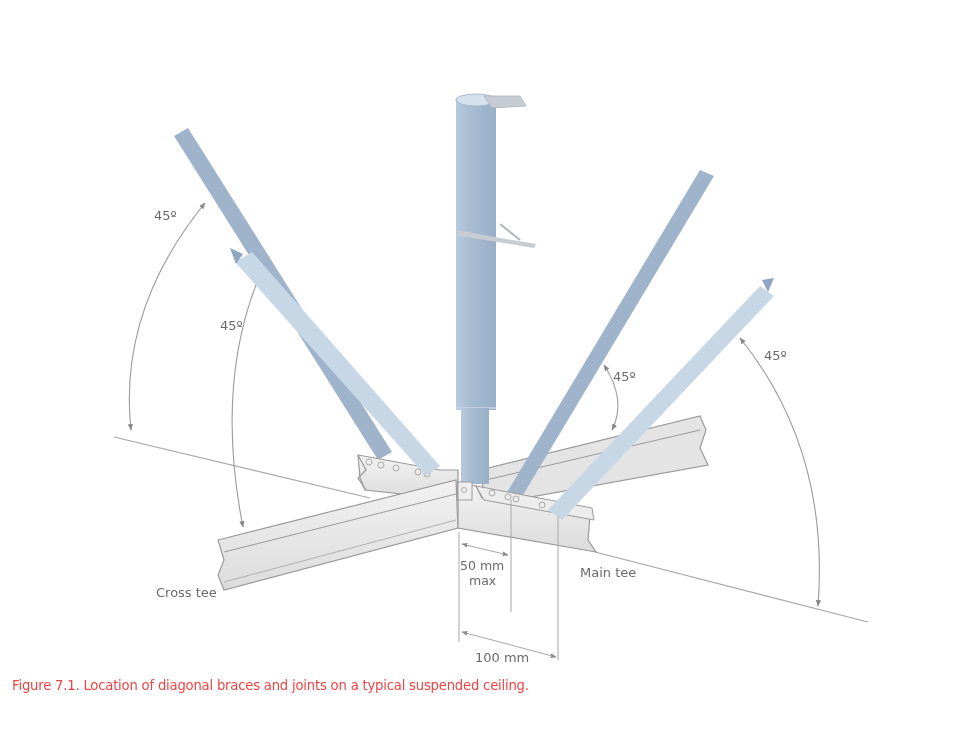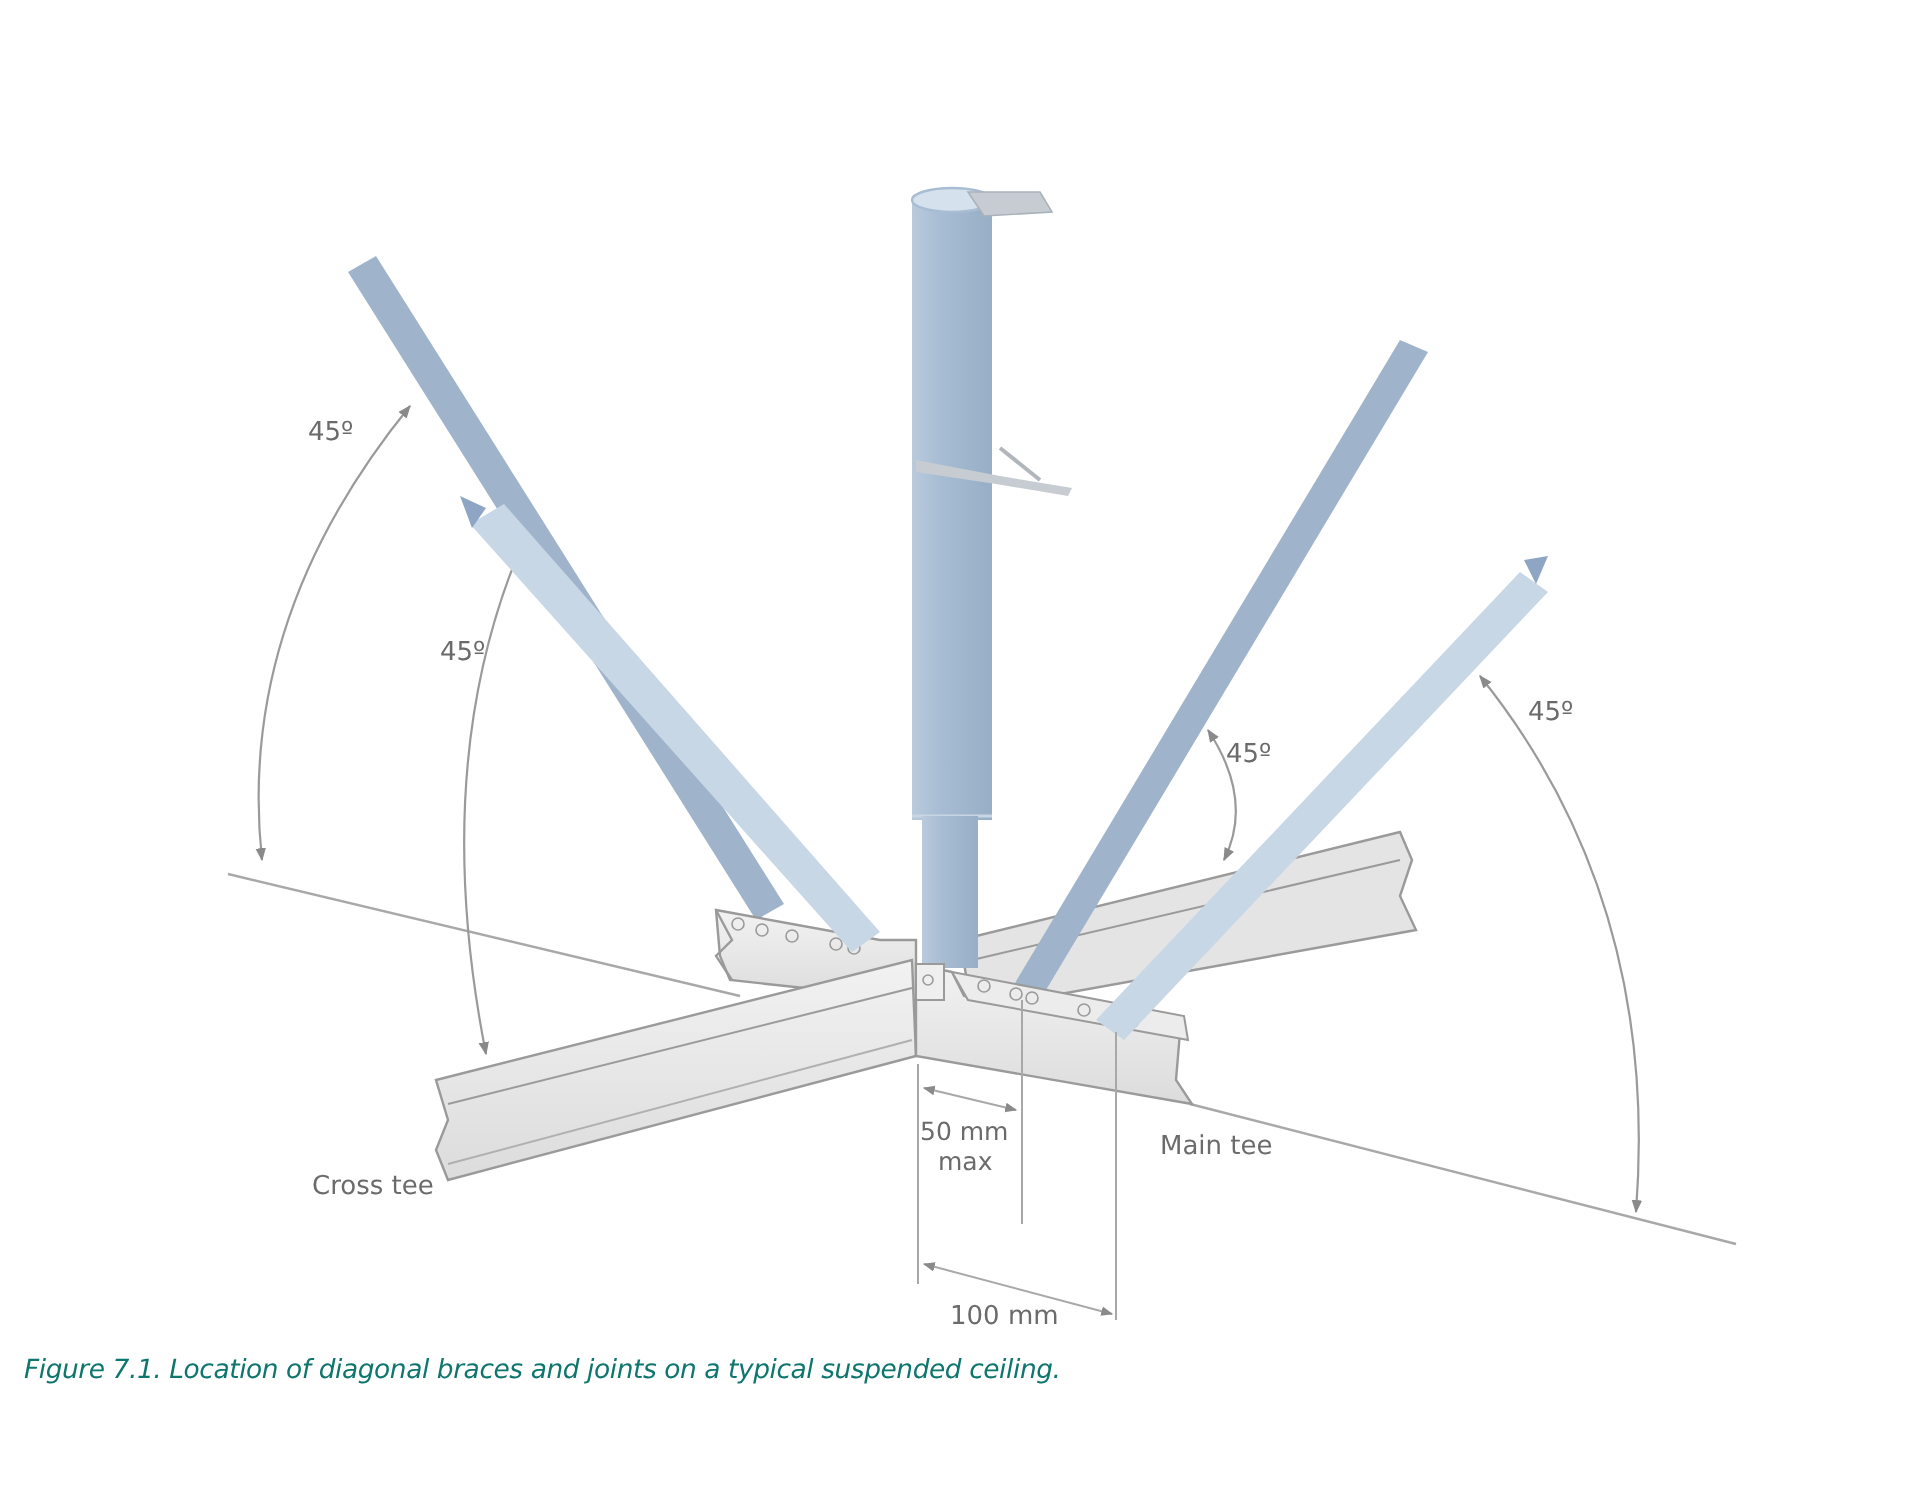--- a/index.html
+++ b/index.html
@@ -2,22 +2,22 @@
 <html><head>
   <meta charset="utf-8">
   <style>
     html, body { margin: 0; padding: 0; background: #ffffff; }
     body { width: 960px; height: 750px; position: relative; overflow: hidden; font-family: "DejaVu Sans", sans-serif; }
     #diagram { position: absolute; left: 0; top: 0; width: 960px; height: 750px; }
     .lbl { font-family: "DejaVu Sans", sans-serif; fill: #6b6b6b; font-size: 13px; }
     .lbl-sm { font-family: "DejaVu Sans", sans-serif; fill: #6b6b6b; font-size: 12.5px; }
     .caption {
       position: absolute; left: 12px; top: 678px;
-      font-family: "DejaVu Sans", sans-serif; font-style: italic;
-      font-size: 13.2px; color: #0f766e; letter-spacing: -0.2px;
+      font-family: "DejaVu Sans", sans-serif; 
+      font-size: 13.2px; color: #ef4444; letter-spacing: -0.2px;
     }
   </style>
 </head>
 <body>
 
 <svg id="diagram" viewBox="0 0 960 750" xmlns="http://www.w3.org/2000/svg">
   <defs>
     <linearGradient id="strutGrad" x1="0" x2="1" y1="0" y2="0">
       <stop offset="0" stop-color="#b9cadc"></stop>
       <stop offset="0.35" stop-color="#a8bdd3"></stop>

